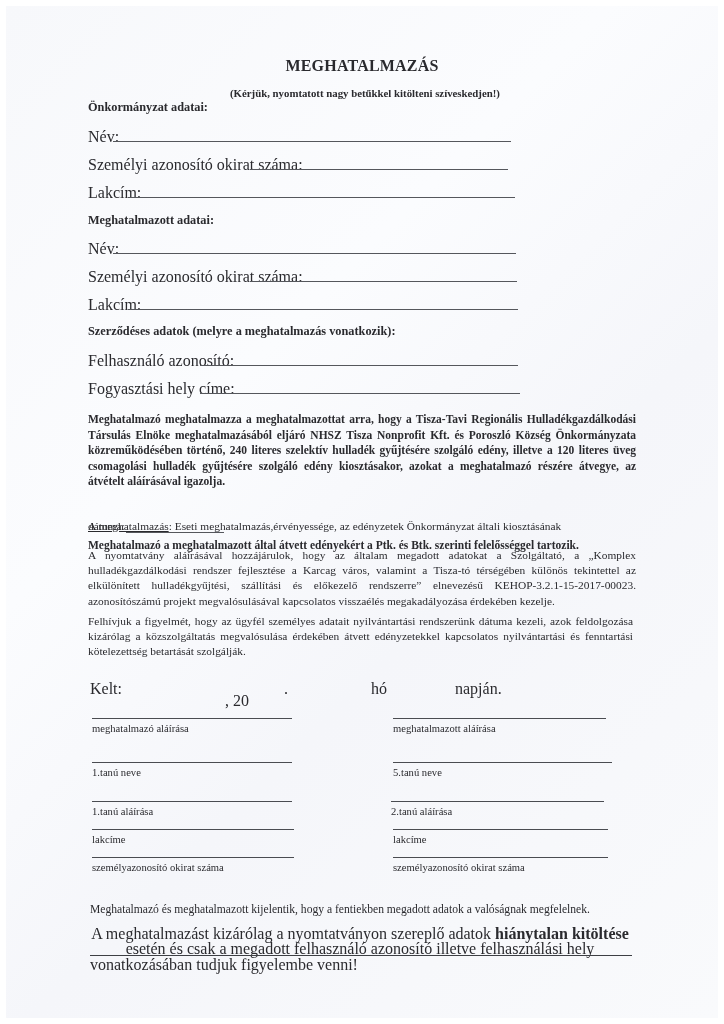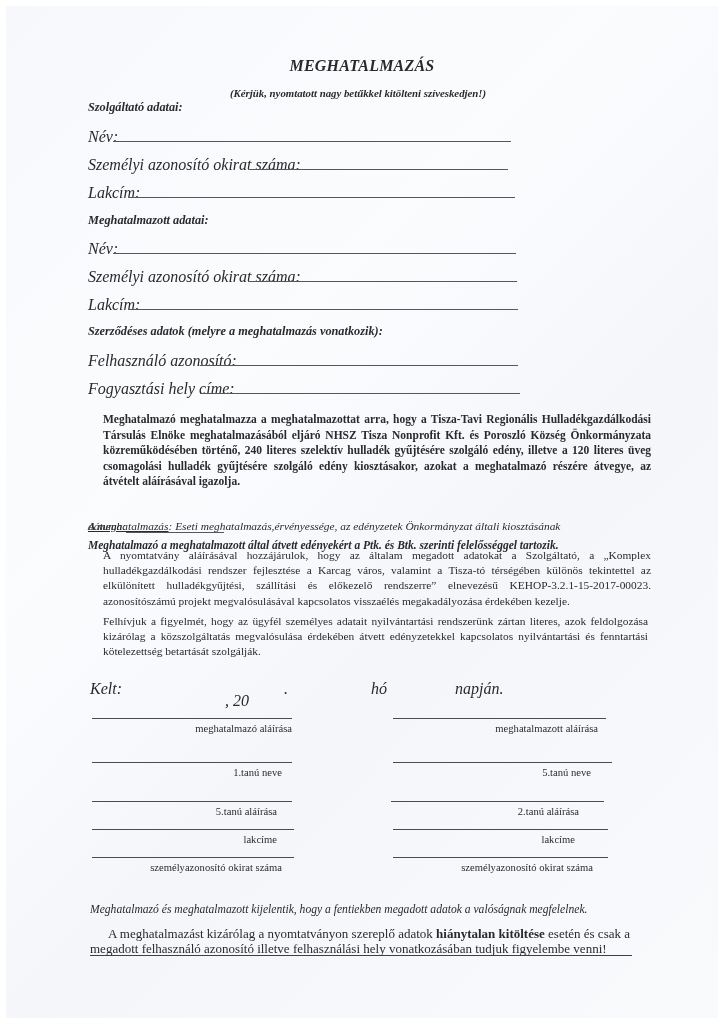--- a/index.html
+++ b/index.html
@@ -6,47 +6,47 @@
     body {
       width: 724px; height: 1024px; overflow: hidden;
       background: #ffffff;
       font-family: "Liberation Serif", serif;
       color: #2a2a2e;
     }
     .page {
       position: absolute; left: 6px; top: 6px; width: 712px; height: 1012px;
       background: linear-gradient(135deg, #f7f8fb 0%, #fbfcfe 35%, #f5f6fa 60%, #f9fafc 100%);
     }
-    .abs { position: absolute; white-space: nowrap; font-style: italic; }
+    .abs { position: absolute; white-space: nowrap; }
     .title { left: 0; width: 724px; top: 57px; text-align: center; font-weight: bold; font-size: 16px; letter-spacing: 0.2px; }
     .subtitle { left: 230px; top: 87px; font-weight: bold; font-size: 10.8px; }
     .section { font-weight: bold; font-size: 12.3px; }
     .label { font-size: 16px; }
     .line { position: absolute; height: 0; border-top: 1px solid #55575c; }
     .para {
-      position: absolute; left: 103px; width: 548px;
+      position: absolute; left: 88px; width: 548px;
       font-size: 11.6px; line-height: 15.4px; text-align: justify;
       text-align-last: left;
     }
     .bold { font-weight: bold; }
     .small { font-size: 11.4px; line-height: 14.4px; }
     .sigline { position: absolute; height: 0; border-top: 1.3px solid #4a4c51; }
-    .siglabel { position: absolute; font-size: 10.6px; text-align: right; white-space: nowrap; }
+    .siglabel { position: absolute; font-size: 10.6px; text-align: left; white-space: nowrap; }
     .u { text-decoration: underline; }
     .final-line { position: absolute; left: 90px; top: 955px; width: 542px; border-top: 1.6px solid #3d3f44; }
   </style>
 </head>
 <body>
 
 <div class="page"></div>
 
 <div class="abs title">MEGHATALMAZÁS</div>
 <div class="abs subtitle">(Kérjük, nyomtatott nagy betűkkel kitölteni szíveskedjen!)</div>
 
-<div class="abs section" style="left:88px; top:100px;">Szolgáltató adatai:</div>
+<div class="abs section" style="left:88px; top:100px;">Önkormányzat adatai:</div>
 
 <div class="abs label" style="left:88px; top:128px;">Név:</div>
 <div class="line" style="left:113px; top:141px; width:398px;"></div>
 
 <div class="abs label" style="left:88px; top:156px;">Személyi azonosító okirat száma:</div>
 <div class="line" style="left:250px; top:169px; width:258px;"></div>
 
 <div class="abs label" style="left:88px; top:184px;">Lakcím:</div>
 <div class="line" style="left:128px; top:197px; width:387px;"></div>
 
@@ -71,36 +71,36 @@
 
 <div class="para bold" style="top:412px; font-size:11.5px; line-height:15.5px;">Meghatalmazó meghatalmazza a meghatalmazottat arra, hogy a Tisza-Tavi Regionális Hulladékgazdálkodási Társulás Elnöke meghatalmazásából eljáró NHSZ Tisza Nonprofit Kft. és Poroszló Község Önkormányzata közreműködésében történő, 240 literes szelektív hulladék gyűjtésére szolgáló edény, illetve a 120 literes üveg csomagolási hulladék gyűjtésére szolgáló edény kiosztásakor, azokat a meghatalmazó részére átvegye, az átvételt aláírásával igazolja.</div>
 <div class="abs bold" style="left:88px; top:491px; font-size:11.5px;margin-top:48px;">Meghatalmazó a meghatalmazott által átvett edényekért a Ptk. és Btk. szerinti felelősséggel tartozik.</div>
 
 <div class="abs small" style="left:88px; top:519px;"><span class="u">A meghatalmazás</span><span>:   Eseti meghatalmazás,érvényessége, az edényzetek Önkormányzat általi kiosztásának</span></div>
 <div class="abs small" style="left:88px; top:519px;">dátuma:</div>
 <div class="line" style="left:126px; top:532px; width:98px;"></div>
 
 <div class="para" style="top:548px; font-size:11.4px; line-height:15.2px;">A nyomtatvány aláírásával hozzájárulok, hogy az általam megadott adatokat a Szolgáltató, a „Komplex hulladékgazdálkodási rendszer fejlesztése a Karcag város, valamint a Tisza-tó térségében különös tekintettel az elkülönített hulladékgyűjtési, szállítási és előkezelő rendszerre” elnevezésű KEHOP-3.2.1-15-2017-00023. azonosítószámú projekt megvalósulásával kapcsolatos visszaélés megakadályozása érdekében kezelje.</div>
 
-<div class="para" style="top:614px; font-size:11.4px; line-height:15.2px; width:545px;">Felhívjuk a figyelmét, hogy az ügyfél személyes adatait nyilvántartási rendszerünk zártan literes, azok feldolgozása kizárólag a közszolgáltatás megvalósulása érdekében átvett edényzetekkel kapcsolatos nyilvántartási és fenntartási kötelezettség betartását szolgálják.</div>
+<div class="para" style="top:614px; font-size:11.4px; line-height:15.2px; width:545px;">Felhívjuk a figyelmét, hogy az ügyfél személyes adatait nyilvántartási rendszerünk dátuma kezeli, azok feldolgozása kizárólag a közszolgáltatás megvalósulása érdekében átvett edényzetekkel kapcsolatos nyilvántartási és fenntartási kötelezettség betartását szolgálják.</div>
 
 <div class="abs label" style="left:90px; top:680px;">Kelt:</div>
 <div class="abs label" style="left:225px; top:692px;">, 20</div>
 <div class="abs label" style="left:284px; top:680px;">.</div>
 <div class="abs label" style="left:371px; top:680px;">hó</div>
 <div class="abs label" style="left:455px; top:680px;">napján.</div>
 
 <div class="sigline" style="left:92px; top:718px; width:200px;"></div>
 <div class="siglabel" style="left:92px; top:723px; width:200px;">meghatalmazó aláírása</div>
 
 <div class="sigline" style="left:92px; top:762px; width:200px;"></div>
 <div class="siglabel" style="left:92px; top:767px; width:190px;">1.tanú neve</div>
 
 <div class="sigline" style="left:92px; top:801px; width:200px;"></div>
-<div class="siglabel" style="left:92px; top:806px; width:185px;">5.tanú aláírása</div>
+<div class="siglabel" style="left:92px; top:806px; width:185px;">1.tanú aláírása</div>
 
 <div class="sigline" style="left:92px; top:829px; width:202px;"></div>
 <div class="siglabel" style="left:92px; top:834px; width:185px;">lakcíme</div>
 
 <div class="sigline" style="left:92px; top:857px; width:202px;"></div>
 <div class="siglabel" style="left:92px; top:862px; width:190px;">személyazonosító okirat száma</div>
 
 <div class="sigline" style="left:393px; top:718px; width:213px;"></div>
 <div class="siglabel" style="left:393px; top:723px; width:205px;">meghatalmazott aláírása</div>
 
@@ -111,14 +111,14 @@
 <div class="siglabel" style="left:391px; top:806px; width:188px;">2.tanú aláírása</div>
 
 <div class="sigline" style="left:393px; top:829px; width:215px;"></div>
 <div class="siglabel" style="left:393px; top:834px; width:182px;">lakcíme</div>
 
 <div class="sigline" style="left:393px; top:857px; width:215px;"></div>
 <div class="siglabel" style="left:393px; top:862px; width:200px;">személyazonosító okirat száma</div>
 
 <div class="abs" style="left:90px; top:903px; font-size:11.6px;">Meghatalmazó és meghatalmazott kijelentik, hogy a fentiekben megadott adatok a valóságnak  megfelelnek.</div>
 
-<div class="para" style="left:90px; top:926px; width:540px; font-size:13px; line-height:15.4px; text-align:right;"><span>A meghatalmazást kizárólag a nyomtatványon szereplő adatok </span><span class="bold">hiánytalan kitöltése</span><span> esetén és csak a  megadott felhasználó azonosító illetve felhasználási hely vonatkozásában tudjuk figyelembe venni!</span></div>
+<div class="para" style="left:90px; top:926px; width:540px; font-size:16px; line-height:15.4px; text-align:center;"><span>A meghatalmazást kizárólag a nyomtatványon szereplő adatok </span><span class="bold">hiánytalan kitöltése</span><span> esetén és csak a  megadott felhasználó azonosító illetve felhasználási hely vonatkozásában tudjuk figyelembe venni!</span></div>
 <div class="final-line"></div>
 
 </body></html>

